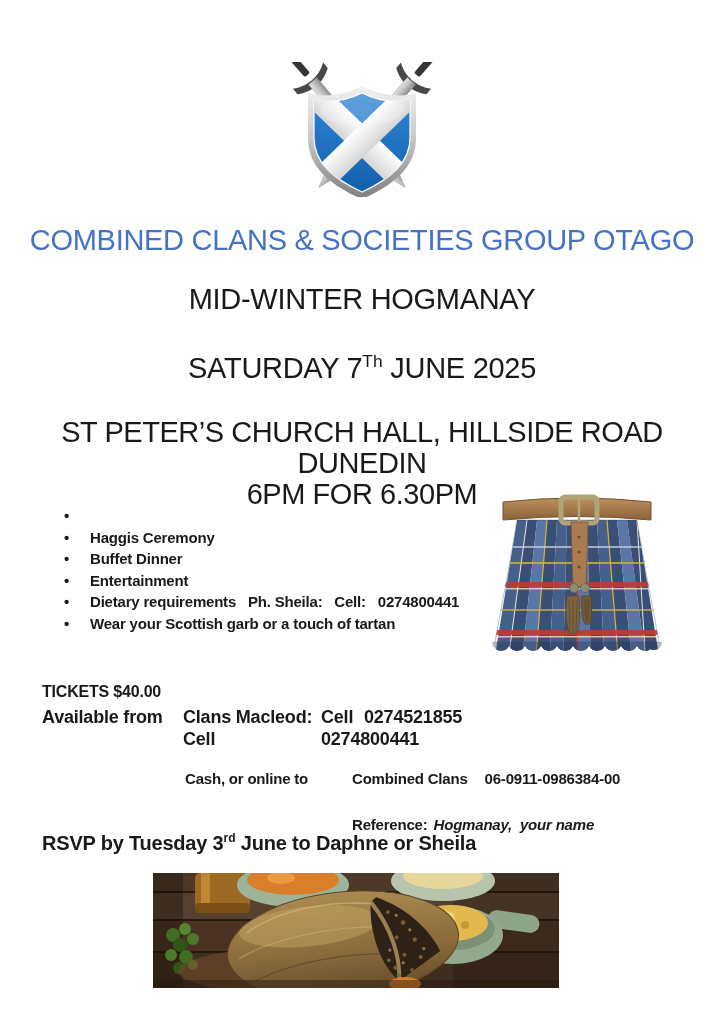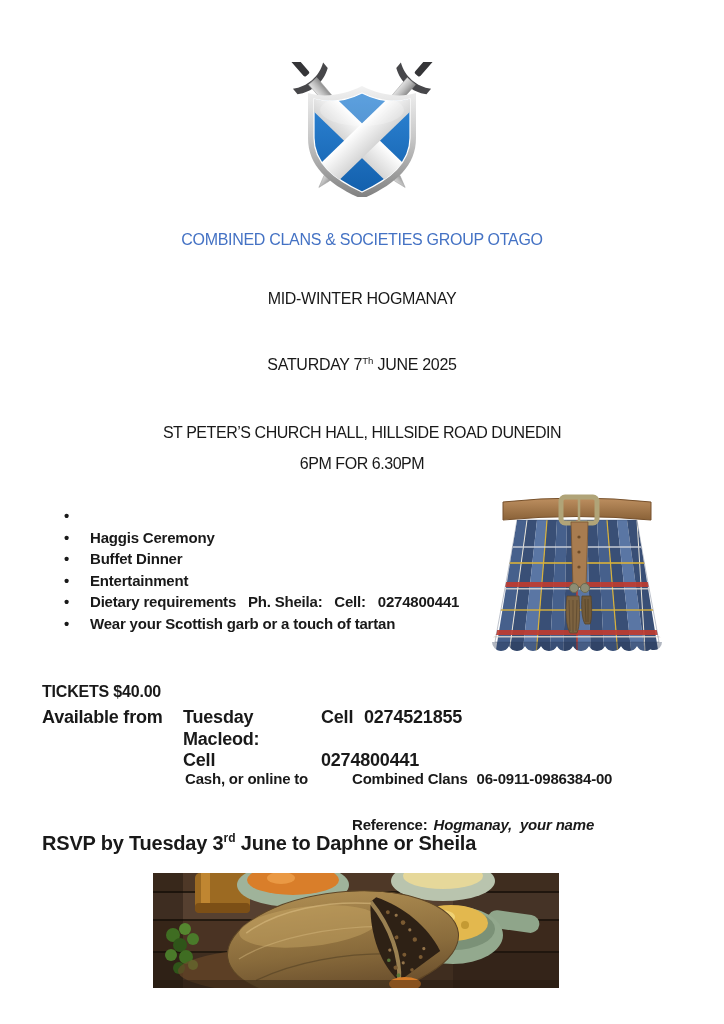--- a/index.html
+++ b/index.html
@@ -1,42 +1,42 @@
 <!DOCTYPE html>
 <html><head>
 <meta charset="utf-8">
 <style>
   html,body{margin:0;padding:0;background:#fff;}
   .page{position:relative;width:724px;height:1024px;background:#ffffff;overflow:hidden;
         font-family:"Liberation Sans",sans-serif;color:#191919;}
   [data-bind]{white-space:pre-wrap;}
   .abs{position:absolute;}
   .center{left:0;width:724px;text-align:center;}
-  .big{font-size:16px;letter-spacing:-0.3px;line-height:30px;}
+  .big{font-size:29px;letter-spacing:-0.3px;line-height:30px;}
   .org-title{top:225px;color:#4472C4;}
   .event-title{top:284px;}
   .date-line{top:346px;}
   .venue{top:417px;line-height:31px;letter-spacing:-0.45px;}
   sup.sp{font-size:60%;vertical-align:super;letter-spacing:0;}
   
   .logo{left:266px;top:62px;width:192px;height:135px;}
   
   .features{left:64px;top:505px;margin:0;padding:0;list-style:none;font-weight:bold;
             font-size:15px;letter-spacing:-0.2px;}
   .features li{display:flex;line-height:21.6px;}
   .blt{width:26px;flex:0 0 26px;}
   .kilt{left:487px;top:492px;width:180px;height:186px;}
   
   .tickets-heading{left:42px;top:683px;font-size:16px;font-weight:bold;letter-spacing:-0.2px;}
   .contacts{left:42px;top:707px;display:grid;grid-template-columns:141px 138px 43px auto;
             font-size:18px;font-weight:bold;line-height:21.5px;letter-spacing:-0.2px;}
   .payment{left:185px;top:768px;display:grid;grid-template-columns:143px auto;
            font-size:15px;font-weight:bold;line-height:21.8px;letter-spacing:-0.2px;gap:24px;}
   .ital{font-style:italic;}
-  .acct{margin-left:9px;}
+  .acct{margin-left:17px;}
   .refval{margin-left:6px;}
   .rsvp{left:42px;top:831px;font-size:20px;font-weight:bold;letter-spacing:-0.2px;}
   .food{left:153px;top:873px;width:406px;height:115px;}
 </style>
 </head>
 <body>
 
 <div class="page">
 
   <svg class="abs logo" viewBox="0 0 192 135">
@@ -186,21 +186,21 @@
       <line x1="90" y1="108" x2="89" y2="139" stroke="#5d4930" stroke-width="0.8"></line>
       <path d="M95,104 C94,116 95,127 98,132 L103,132 C105,127 105,116 104,104 Z" fill="#715a3a" stroke="#574428" stroke-width="0.8"></path>
       <line x1="98" y1="107" x2="99" y2="130" stroke="#574428" stroke-width="0.8"></line>
       <line x1="101" y1="107" x2="101" y2="130" stroke="#574428" stroke-width="0.8"></line>
     </g>
   </svg>
 
   <div class="abs tickets-heading" data-bind="tickets.heading">TICKETS $40.00</div>
   <div class="abs contacts">
     <span data-bind="tickets.available_from_label">Available from</span>
-    <span data-bind="tickets.contacts.0.name">Tuesday Macleod:</span>
+    <span data-bind="tickets.contacts.0.name">Clans Macleod:</span>
     <span data-bind="tickets.contacts.0.cell_label">Cell</span>
     <span data-bind="tickets.contacts.0.number">0274521855</span>
     <span></span>
     <span data-bind="tickets.contacts.1.cell_label">Cell</span>
     <span data-bind="tickets.contacts.1.number">0274800441</span>
   </div>
 
   <div class="abs payment">
     <span data-bind="payment.method_label">Cash, or online to</span>
     <span><span data-bind="payment.payee">Combined Clans</span><span class="acct" data-bind="payment.account">06-0911-0986384-00</span></span>

